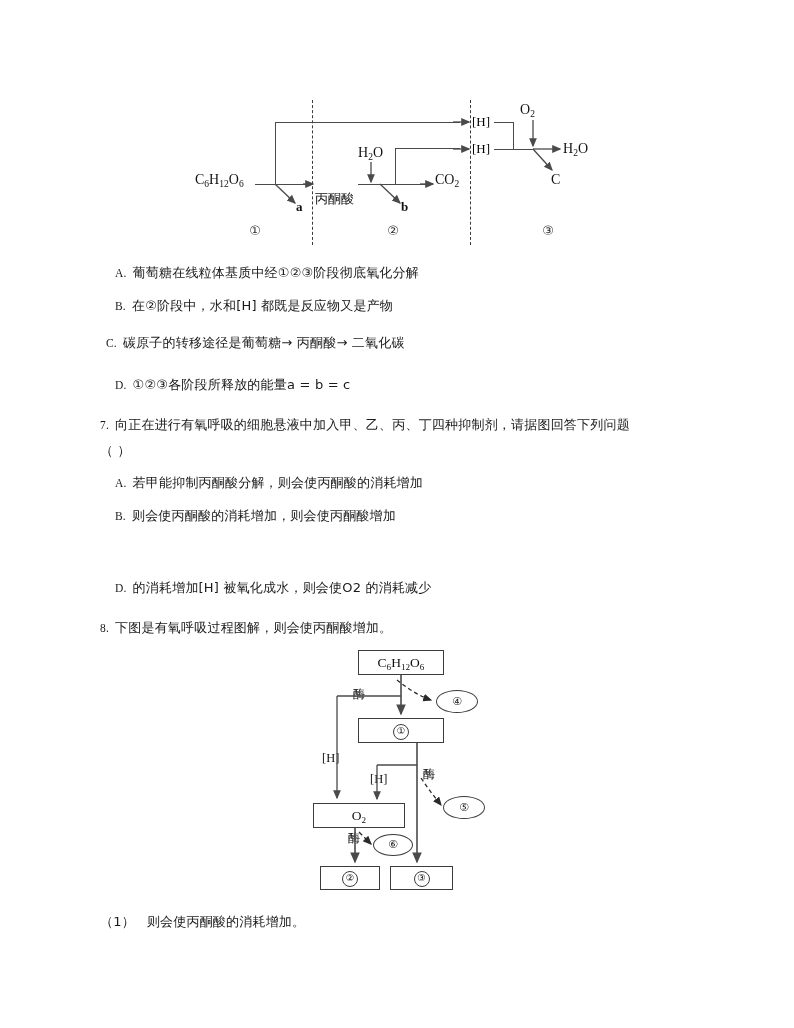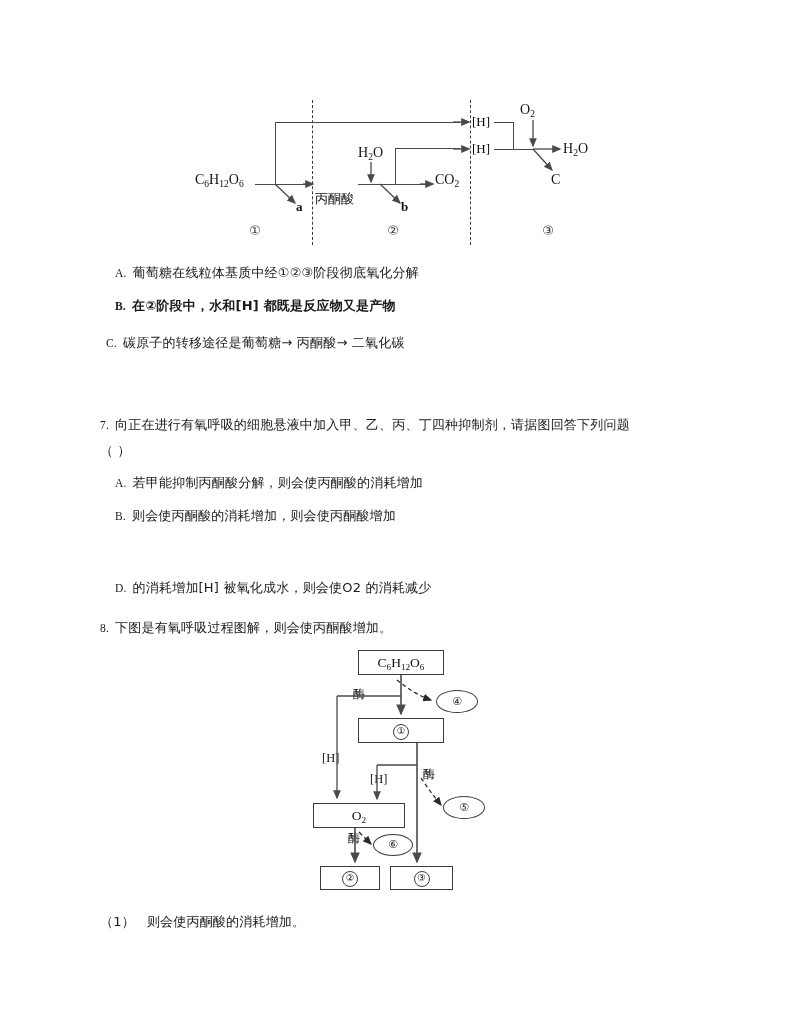--- a/index.html
+++ b/index.html
@@ -223,25 +223,28 @@
 
       <line x1="338" y1="49" x2="365" y2="49" stroke="#4a4a4a" stroke-width="1.3" marker-end="url(#ah1)"></line>
 
       <line x1="338" y1="49" x2="357" y2="70" stroke="#4a4a4a" stroke-width="1.3" marker-end="url(#ah1)"></line>
     </svg>
   </div>
 
   <div class="qline" style="left:115px; top:263px;">
     <span class="opt-key">A.</span><span class="cn">葡萄糖在线粒体基质中经①②③阶段彻底氧化分解</span>
   </div>
-  <div class="qline" style="left:115px; top:296px;font-weight:bold;">
+  <div class="qline" style="left:115px; top:296px;">
     <span class="opt-key">B.</span><span class="cn">在②阶段中，水和[H] 都既是反应物又是产物</span>
   </div>
   <div class="qline" style="left:106px; top:333px;">
     <span class="opt-key">C.</span><span class="cn">碳原子的转移途径是葡萄糖→  丙酮酸→  二氧化碳</span>
+  </div>
+  <div class="qline" style="left:115px; top:375px;">
+    <span class="opt-key">D.</span><span class="cn">①②③各阶段所释放的能量a = b = c</span>
   </div>
 
   <div class="qline" style="left:100px; top:415px;">
     <span class="opt-key">7.</span><span class="cn">向正在进行有氧呼吸的细胞悬液中加入甲、乙、丙、丁四种抑制剂，请据图回答下列问题</span>
   </div>
   <div class="qline cn" style="left:100px; top:441px;">（ ）</div>
 
   <div class="qline" style="left:115px; top:473px;">
     <span class="opt-key">A.</span><span class="cn">若甲能抑制丙酮酸分解，则会使丙酮酸的消耗增加</span>
   </div>

